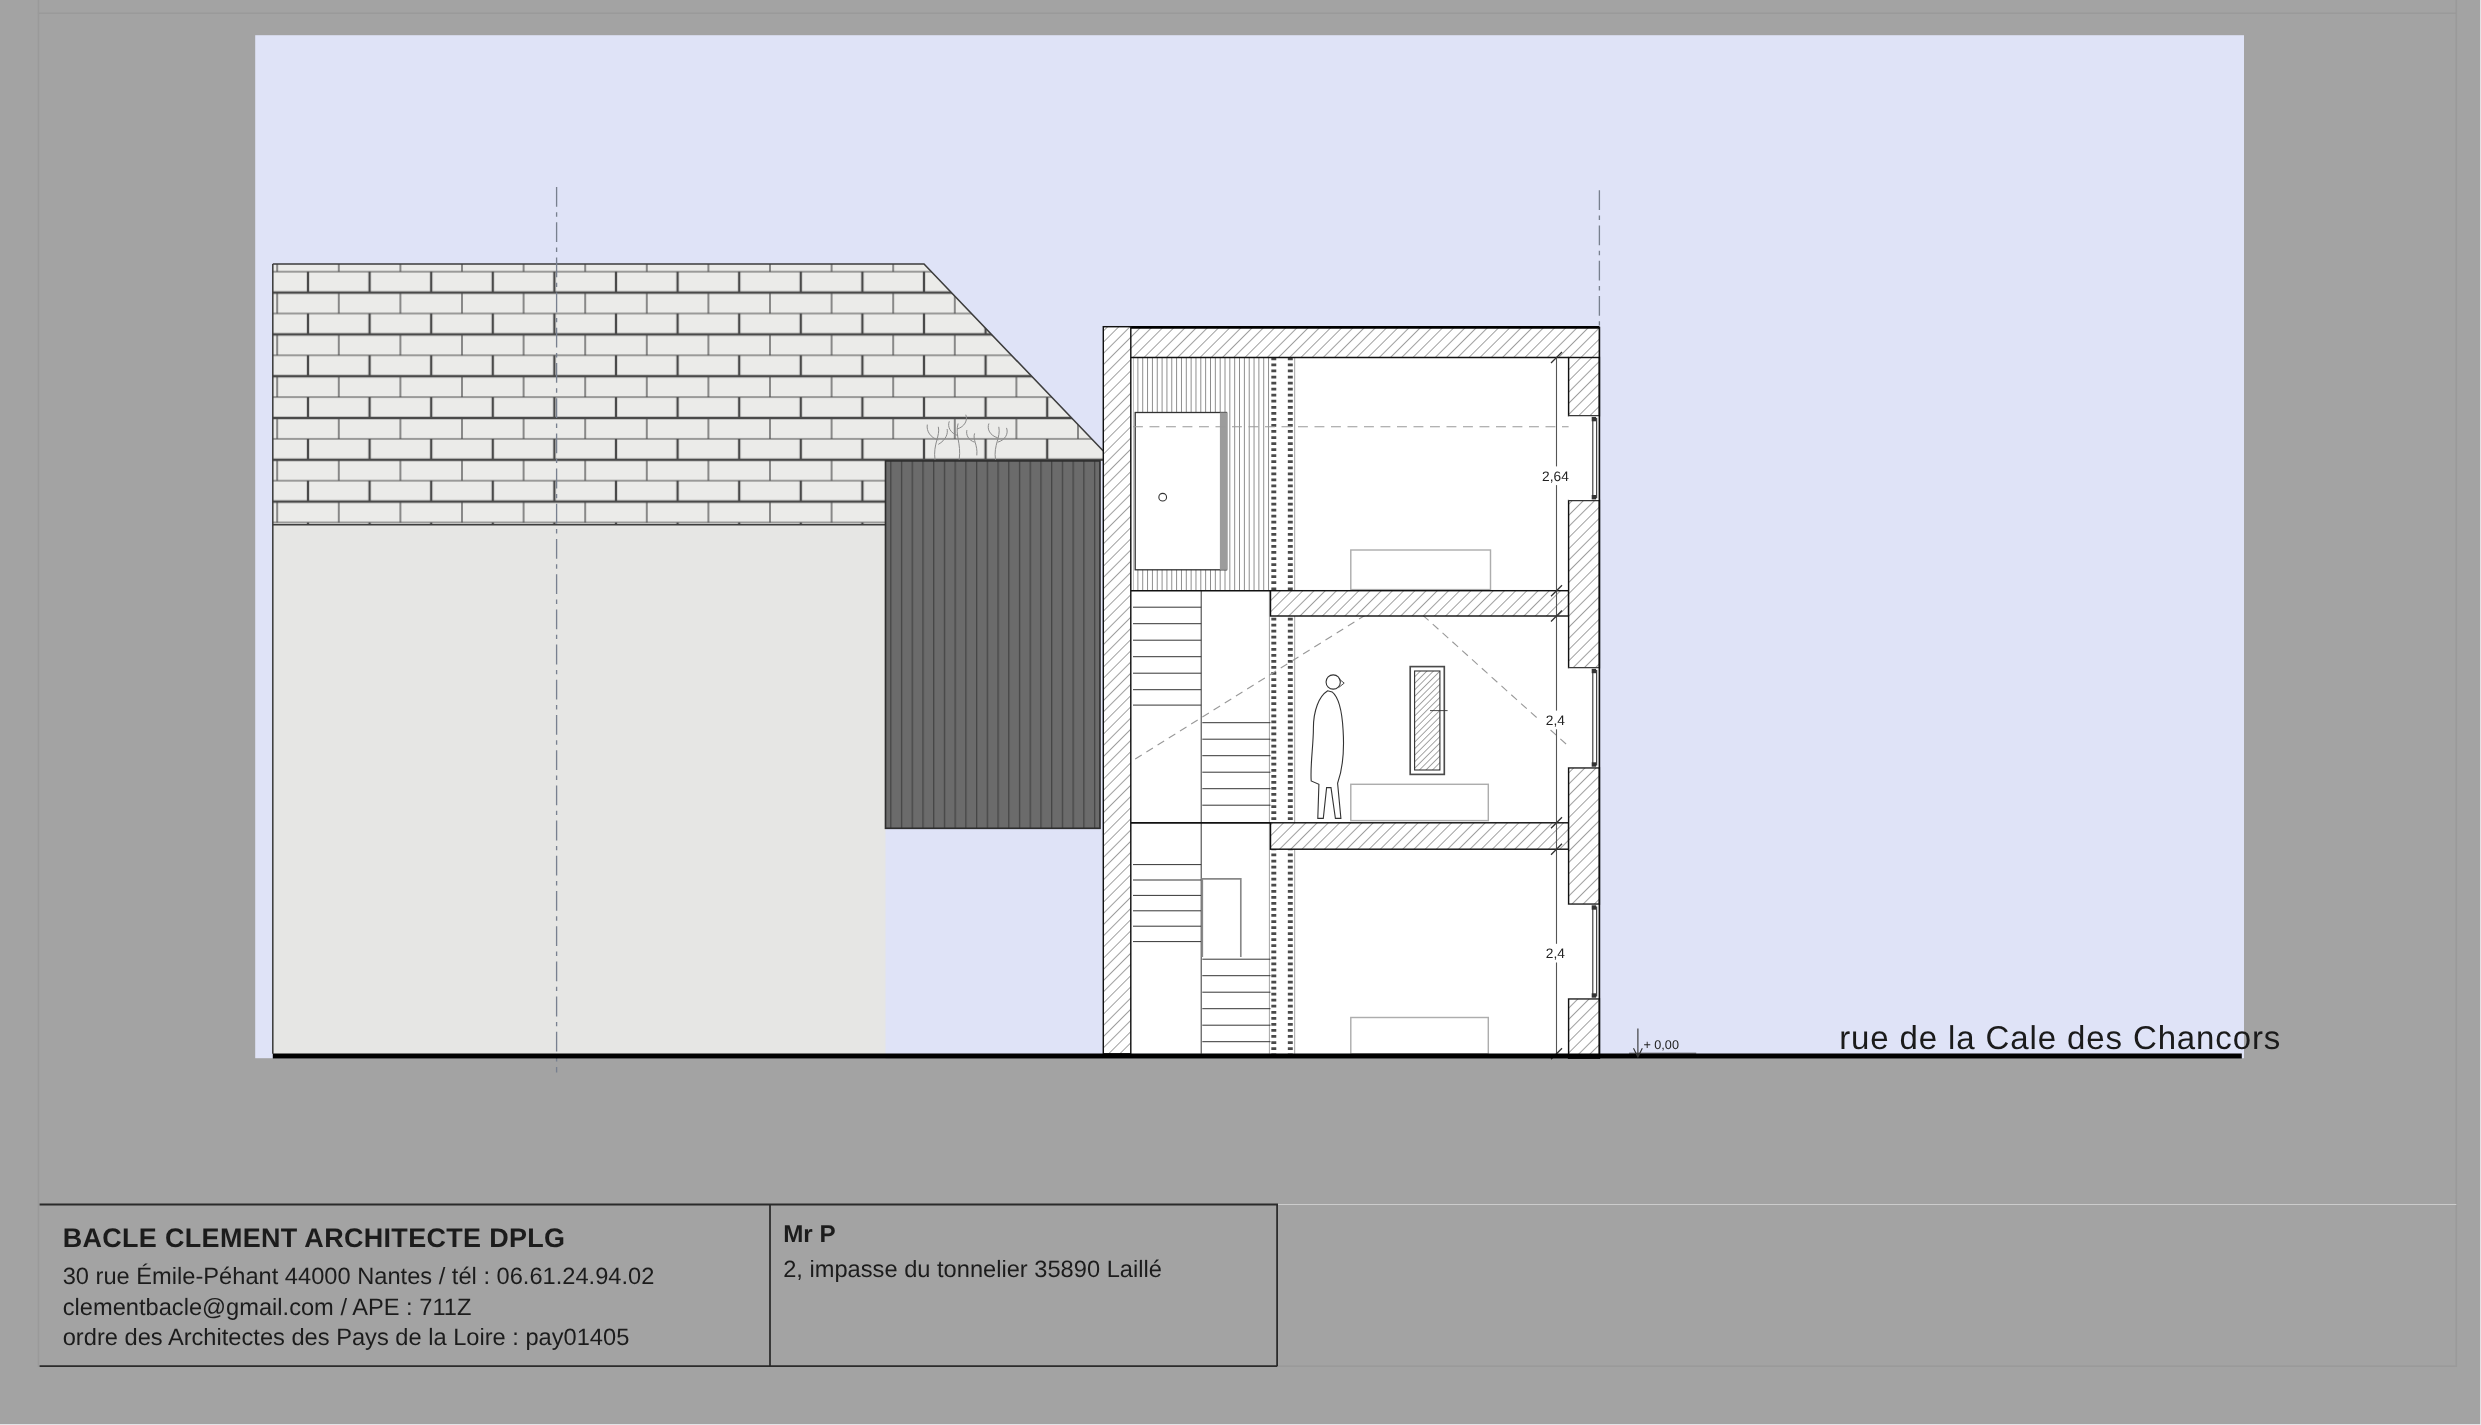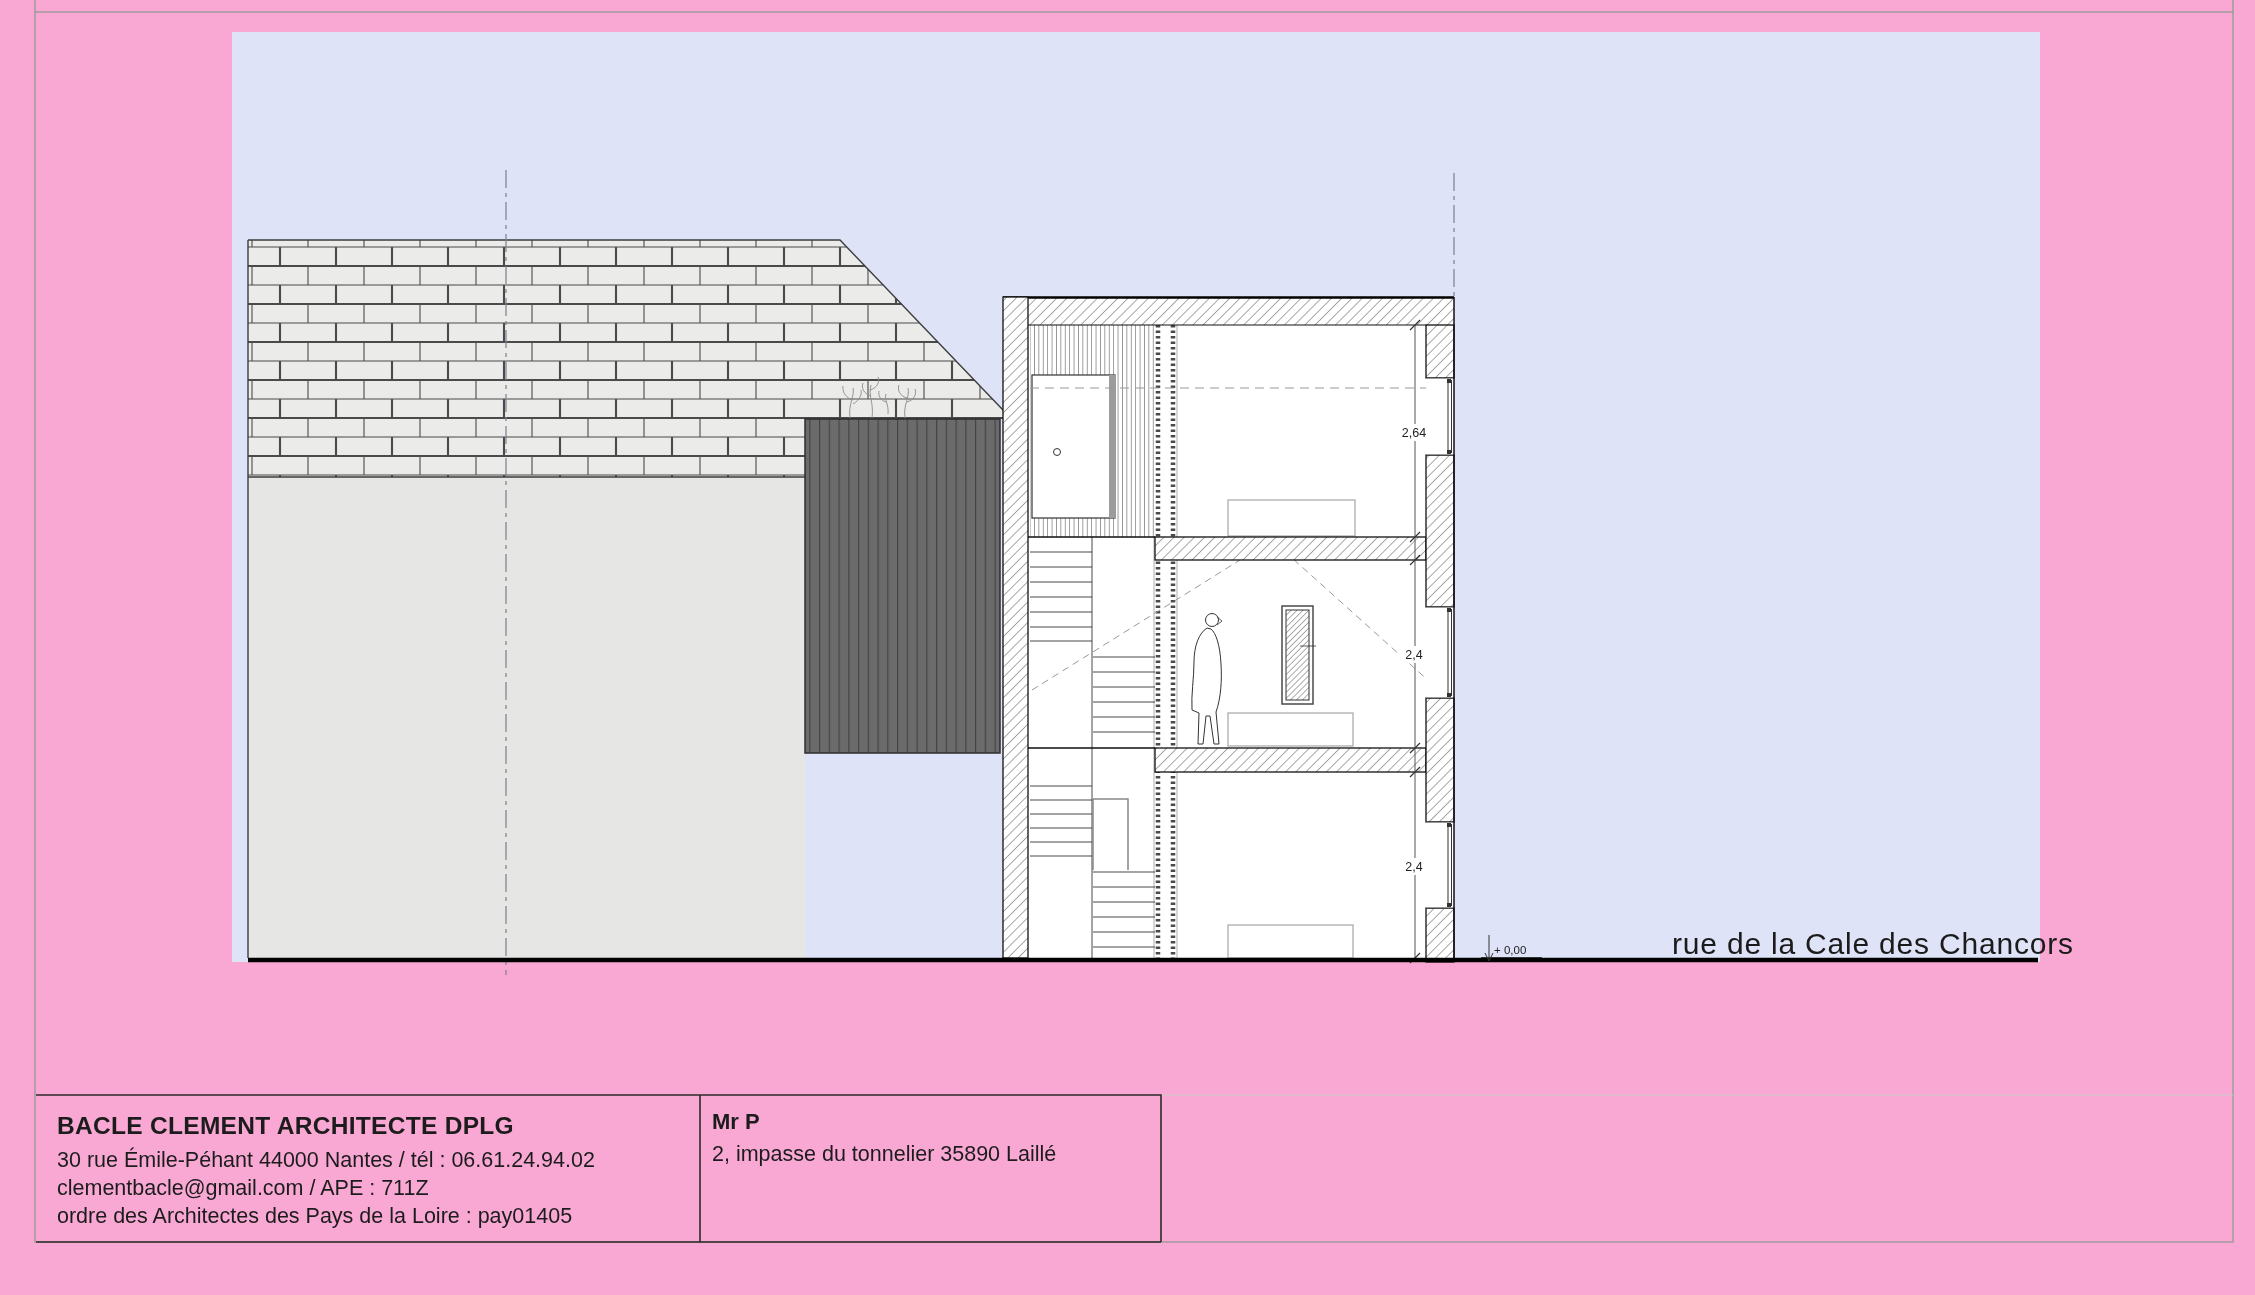--- a/index.html
+++ b/index.html
@@ -1,16 +1,16 @@
 <!DOCTYPE html>
 <html><head>
 <meta charset="utf-8">
 <style>
   html,body{margin:0;padding:0;background:#fff;}
-  .page{position:relative;width:2255px;height:1295px;background:#f9a8d4;overflow:hidden;
+  .page{position:relative;width:2255px;height:1295px;background:#a3a3a3;overflow:hidden;
         font-family:"Liberation Sans",sans-serif;}
   svg{position:absolute;left:0;top:0;}
   text{font-family:"Liberation Sans",sans-serif;fill:#1c1c1c;}
   .t-arch-name{font-size:24.5px;font-weight:bold;letter-spacing:.3px;}
   .t-arch-line{font-size:21.5px;}
   .t-client-name{font-size:22px;font-weight:bold;}
   .t-client-line{font-size:21.5px;}
   .t-street{font-size:30px;letter-spacing:.8px;fill:#1b1b1b;}
   .t-dim{font-size:12.5px;fill:#222;text-anchor:middle;}
   .t-level{font-size:11.5px;fill:#222;}

